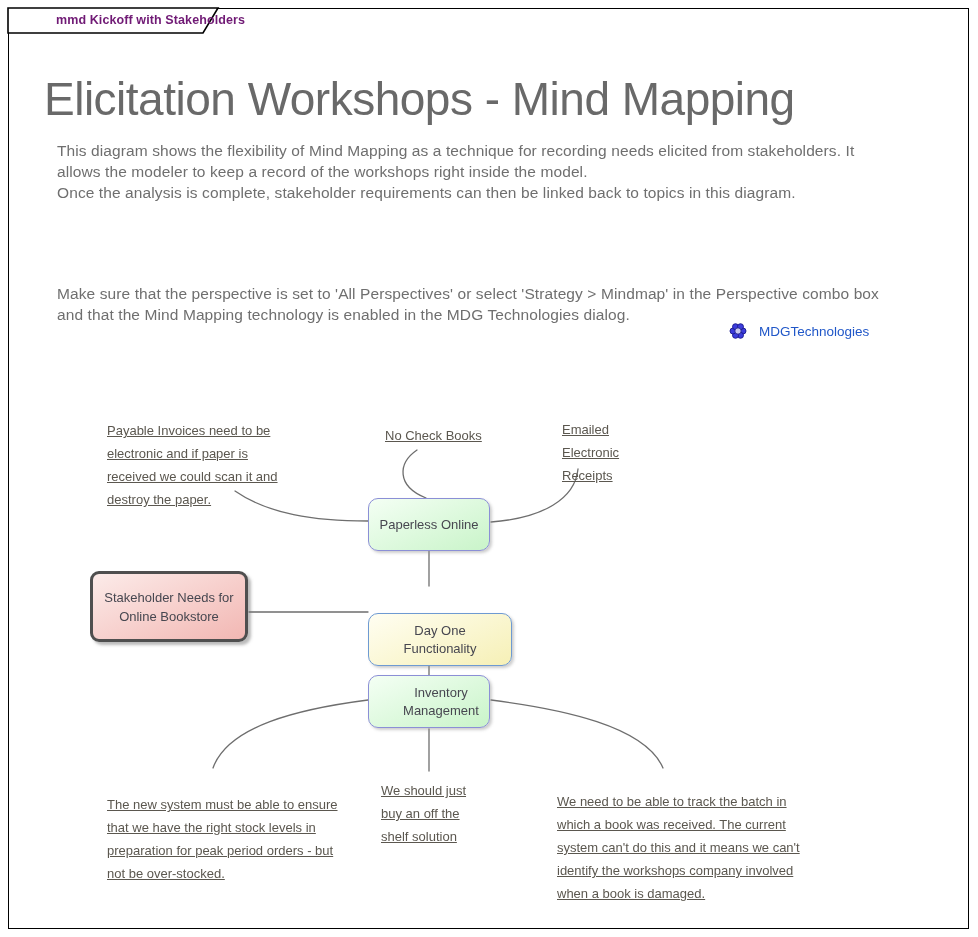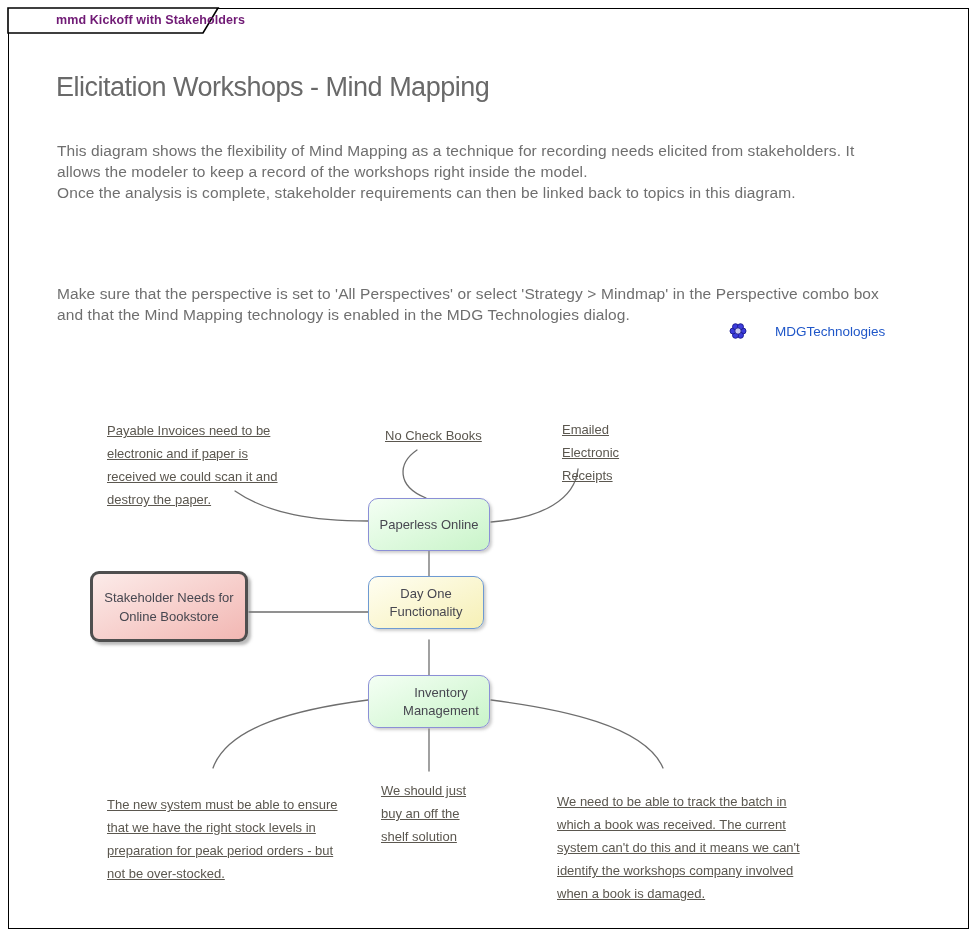--- a/index.html
+++ b/index.html
@@ -14,33 +14,33 @@
   }
   
   #overlay { position:absolute; left:0; top:0; width:978px; height:937px; }
   .conn { fill:none; stroke:var(--connector); stroke-width:1.3; stroke-linecap:round; }
   .tabshape { fill:#ffffff; stroke:var(--frame_border); stroke-width:1.6; }
   #tab-label {
     position:absolute; left:16px; top:13px; font-size:12.5px; font-weight:bold;
     color:#701a75; letter-spacing:0.1px;margin-left:40px;
   }
   #page-title {
-    position:absolute; left:56px; top:72px; font-size:27px; color:var(--title_text);
+    position:absolute; left:44px; top:72px; font-size:46px; color:var(--title_text);
     letter-spacing:-0.5px; white-space:nowrap;
   }
   .desc {
     position:absolute; left:57px; width:918px; font-size:15.5px; line-height:21px;
     color:var(--body_text); white-space:pre-line; letter-spacing:0.1px;
   }
   #desc-1 { top:140px; }
   #desc-2 { top:220px; }
   #desc-3 { top:283px; }
   #mdg-link {
     position:absolute; left:729px; top:322px; display:flex; align-items:center;
-    gap:28px; cursor:pointer;text-align:center;
+    gap:12px; cursor:pointer;text-align:center;
   }
   #mdg-link span { font-size:13.5px; color:var(--link_text); }
   .note {
     position:absolute; font-size:13px; line-height:23px; color:var(--note_text);
     white-space:pre-line;
     text-decoration:underline;
   }
   #note-payable { left:107px; top:419px; }
   #note-nocheck { left:385px; top:424px; }
   #note-emailed { left:562px; top:418px; }
@@ -64,21 +64,21 @@
   #node-central {
     position:absolute; left:90px; top:571px; width:158px; height:71px;
     border-radius:9px; display:flex; align-items:center; justify-content:center;
     text-align:center; font-size:13px; line-height:19px; color:var(--node_text);
     white-space:pre-line; box-sizing:border-box;
     background:linear-gradient(155deg, var(--central_fill_top), var(--central_fill_bottom));
     border:3px solid var(--central_border);
     box-shadow:3px 3px 3px rgba(120,120,120,0.5);
   }
   #node-paperless { left:368px; top:498px; width:122px; height:53px; }
-  #node-dayone    { left:368px; top:576px; width:116px; height:53px; }
+  #node-dayone    { left:368px; top:613px; width:144px; height:53px; }
   #node-inventory { left:368px; top:675px; width:122px; height:53px;padding-left:24px; }
 </style>
 </head>
 <body>
 
 <div id="canvas">
 
   <div id="frame"></div>
 
   <svg id="overlay" viewBox="0 0 978 937" xmlns="http://www.w3.org/2000/svg">

